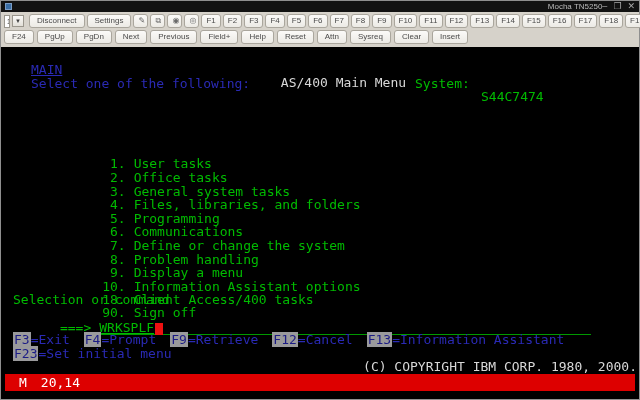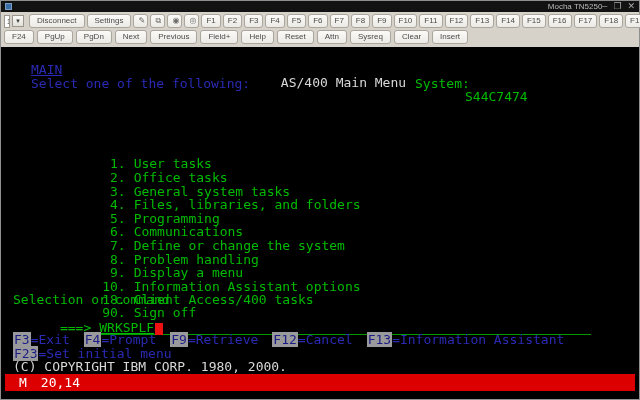--- a/index.html
+++ b/index.html
@@ -45,21 +45,21 @@
   .terminal{
     position:relative; flex-grow:1; background:#000; margin:0 2px 2px 2px;
     font-family:"DejaVu Sans Mono", monospace; font-size:13px; line-height:13.6px;
     white-space:pre;
   }
   .t-line{position:absolute; left:0; right:0;}
   .line-title{top:2px; text-align:center; color:var(--white);}
   .menu-name{position:absolute; left:28px; color:var(--blue); text-decoration:underline;}
   .line-system{top:16px;}
   .sys-label{position:absolute; left:412px; color:var(--green);}
-  .sys-value{position:absolute; left:462px; color:var(--green);}
+  .sys-value{position:absolute; left:478px; color:var(--green);}
   .line-select{top:30px; padding-left:28px; color:var(--blue);}
   .menu-block{top:56px;}
   .menu-row{height:13.6px; padding-left:33px; color:var(--green);}
   .menu-num{display:inline-block; width:27px; text-align:right;}
   .menu-label{margin-left:8px;}
   .line-signoff{top:218px;}
   .line-selcmd{top:246px; padding-left:10px; color:var(--green);}
   .line-cmd{top:260px; padding-left:10px; color:var(--green);}
   .cmd-field{
     display:inline-block; width:492px; border-bottom:1px solid #009900;
@@ -67,21 +67,21 @@
   }
   .cmd-text{text-decoration:underline;}
   .cmd-cursor{
     display:inline-block; width:8px; height:12px; background:var(--cursor);
     vertical-align:text-bottom; margin-left:1px;
   }
   .fkeys{display:flex; gap:14px; padding-left:10px;}
   .fkeys1{top:286px;} .fkeys2{top:300px;}
   .fkey-key{background:var(--fkey_bg); color:#1c1c86; padding:0 1px;}
   .fkey-label{color:var(--blue);}
-  .line-copy{top:313px; padding-left:10px; color:var(--white);}
+  .line-copy{top:313px; padding-left:10px; color:var(--white);text-align:right;}
   .statusbar{
     top:327px; left:2px; right:2px; height:17px; background:var(--red);
     color:#fff; display:flex; align-items:center;
   }
   .status-mode{margin-left:14px;}
   .status-cursor{margin-left:14px;}
 </style>
 </head>
 <body>
 

